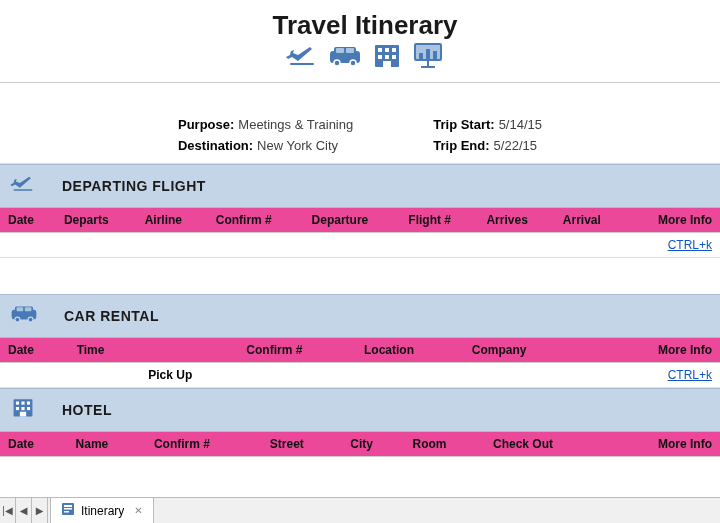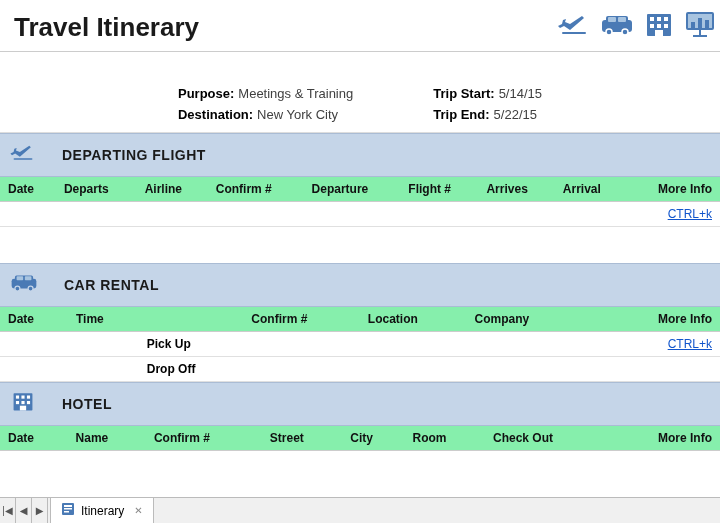--- a/index.html
+++ b/index.html
@@ -12,20 +12,21 @@
       overflow: hidden;
     }
 
     
     .page-header {
       display: flex;
       align-items: center;
       justify-content: space-between;
       padding: 10px 4px 6px 14px;
       border-bottom: 1px solid #ccc;
+      flex-direction: column;
     }
     .page-title {
       font-size: 26px;
       font-weight: bold;
       color: #1a1a1a;
     }
     .header-icons {
       display: flex;
       gap: 10px;
       align-items: center;
@@ -85,21 +86,21 @@
       letter-spacing: 0.5px;
       padding-left: 16px;
     }
 
     
     .section-table {
       width: 100%;
       border-collapse: collapse;
     }
     .section-table thead tr {
-      background: #86efac;
+      background: #ec4899;
     }
     .section-table th {
       text-align: left;
       font-weight: bold;
       font-size: 12px;
       padding: 5px 8px;
       border-bottom: 1px solid #ccc;
       color: #111;
     }
     .section-table td {
@@ -330,32 +331,20 @@
           <span class="sub-label">Pick Up</span>
         </td>
         <td></td>
         <td></td>
         <td></td>
         <td></td>
         <td style="text-align:right;">
           <span class="ctrl-link">CTRL+k</span>
         </td>
       </tr>
-      <tr class="data-row">
-        <td></td>
-        <td></td>
-        <td>
-          <span class="sub-label">Drop Off</span>
-        </td>
-        <td></td>
-        <td></td>
-        <td></td>
-        <td></td>
-        <td></td>
-      </tr>
     </tbody>
   </table>
 </div>
 
 <div class="section">
   <div class="section-header">
     <span class="section-icon svg-icon">
       <svg width="26" height="22" viewBox="0 0 30 28" fill="#4a7ab5" xmlns="http://www.w3.org/2000/svg">
         <rect x="3" y="4" width="24" height="22" rx="1" fill="#4a7ab5"></rect>
         <rect x="6" y="7" width="4" height="4" fill="#fff"></rect>

